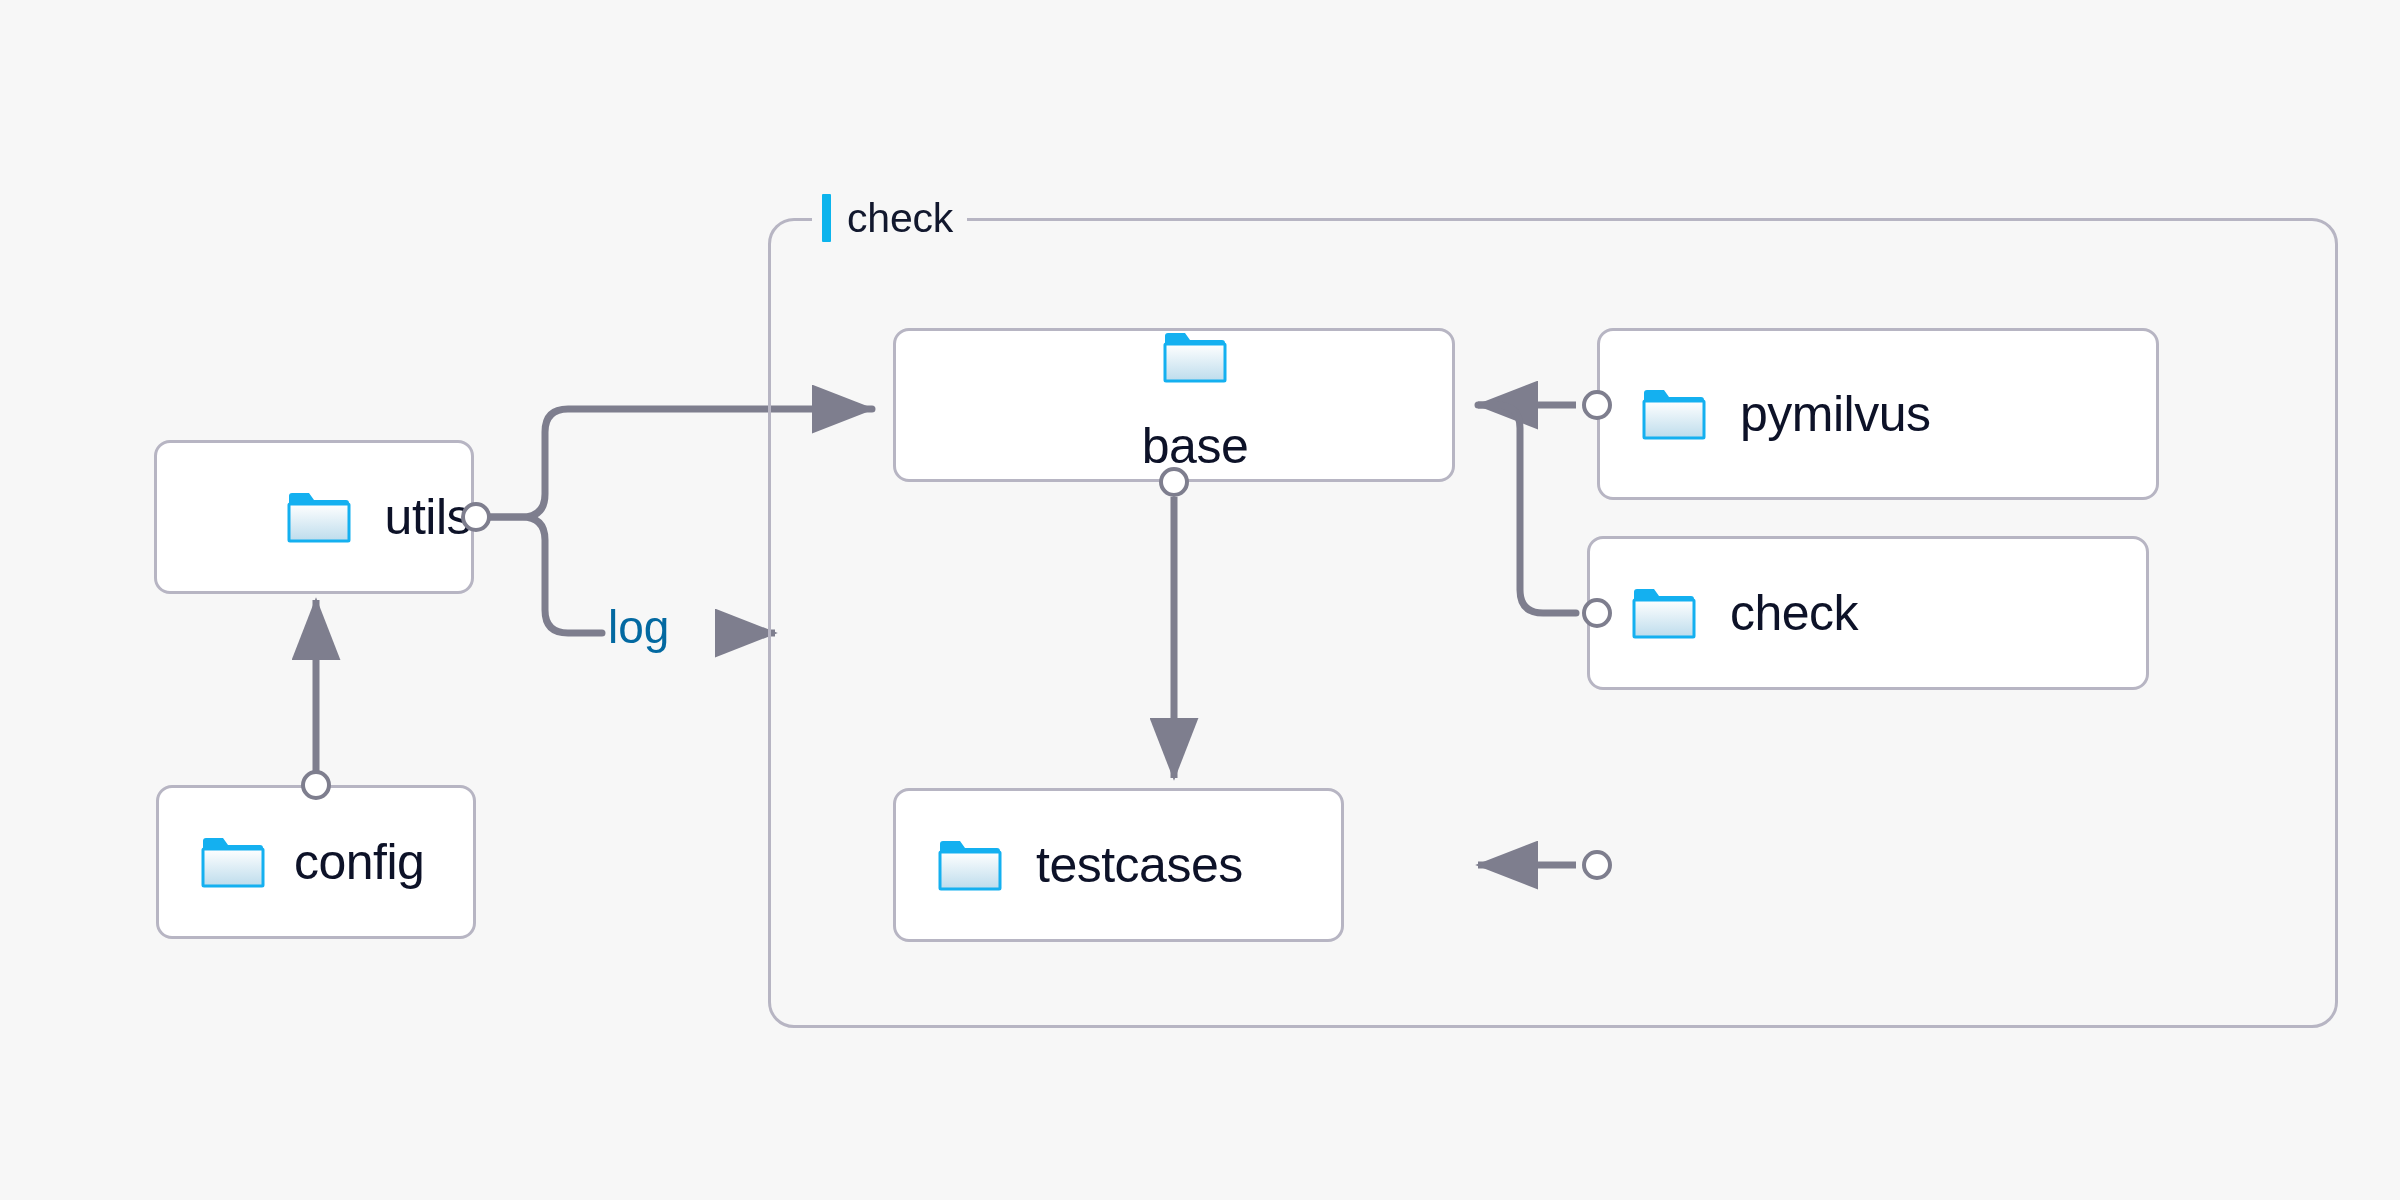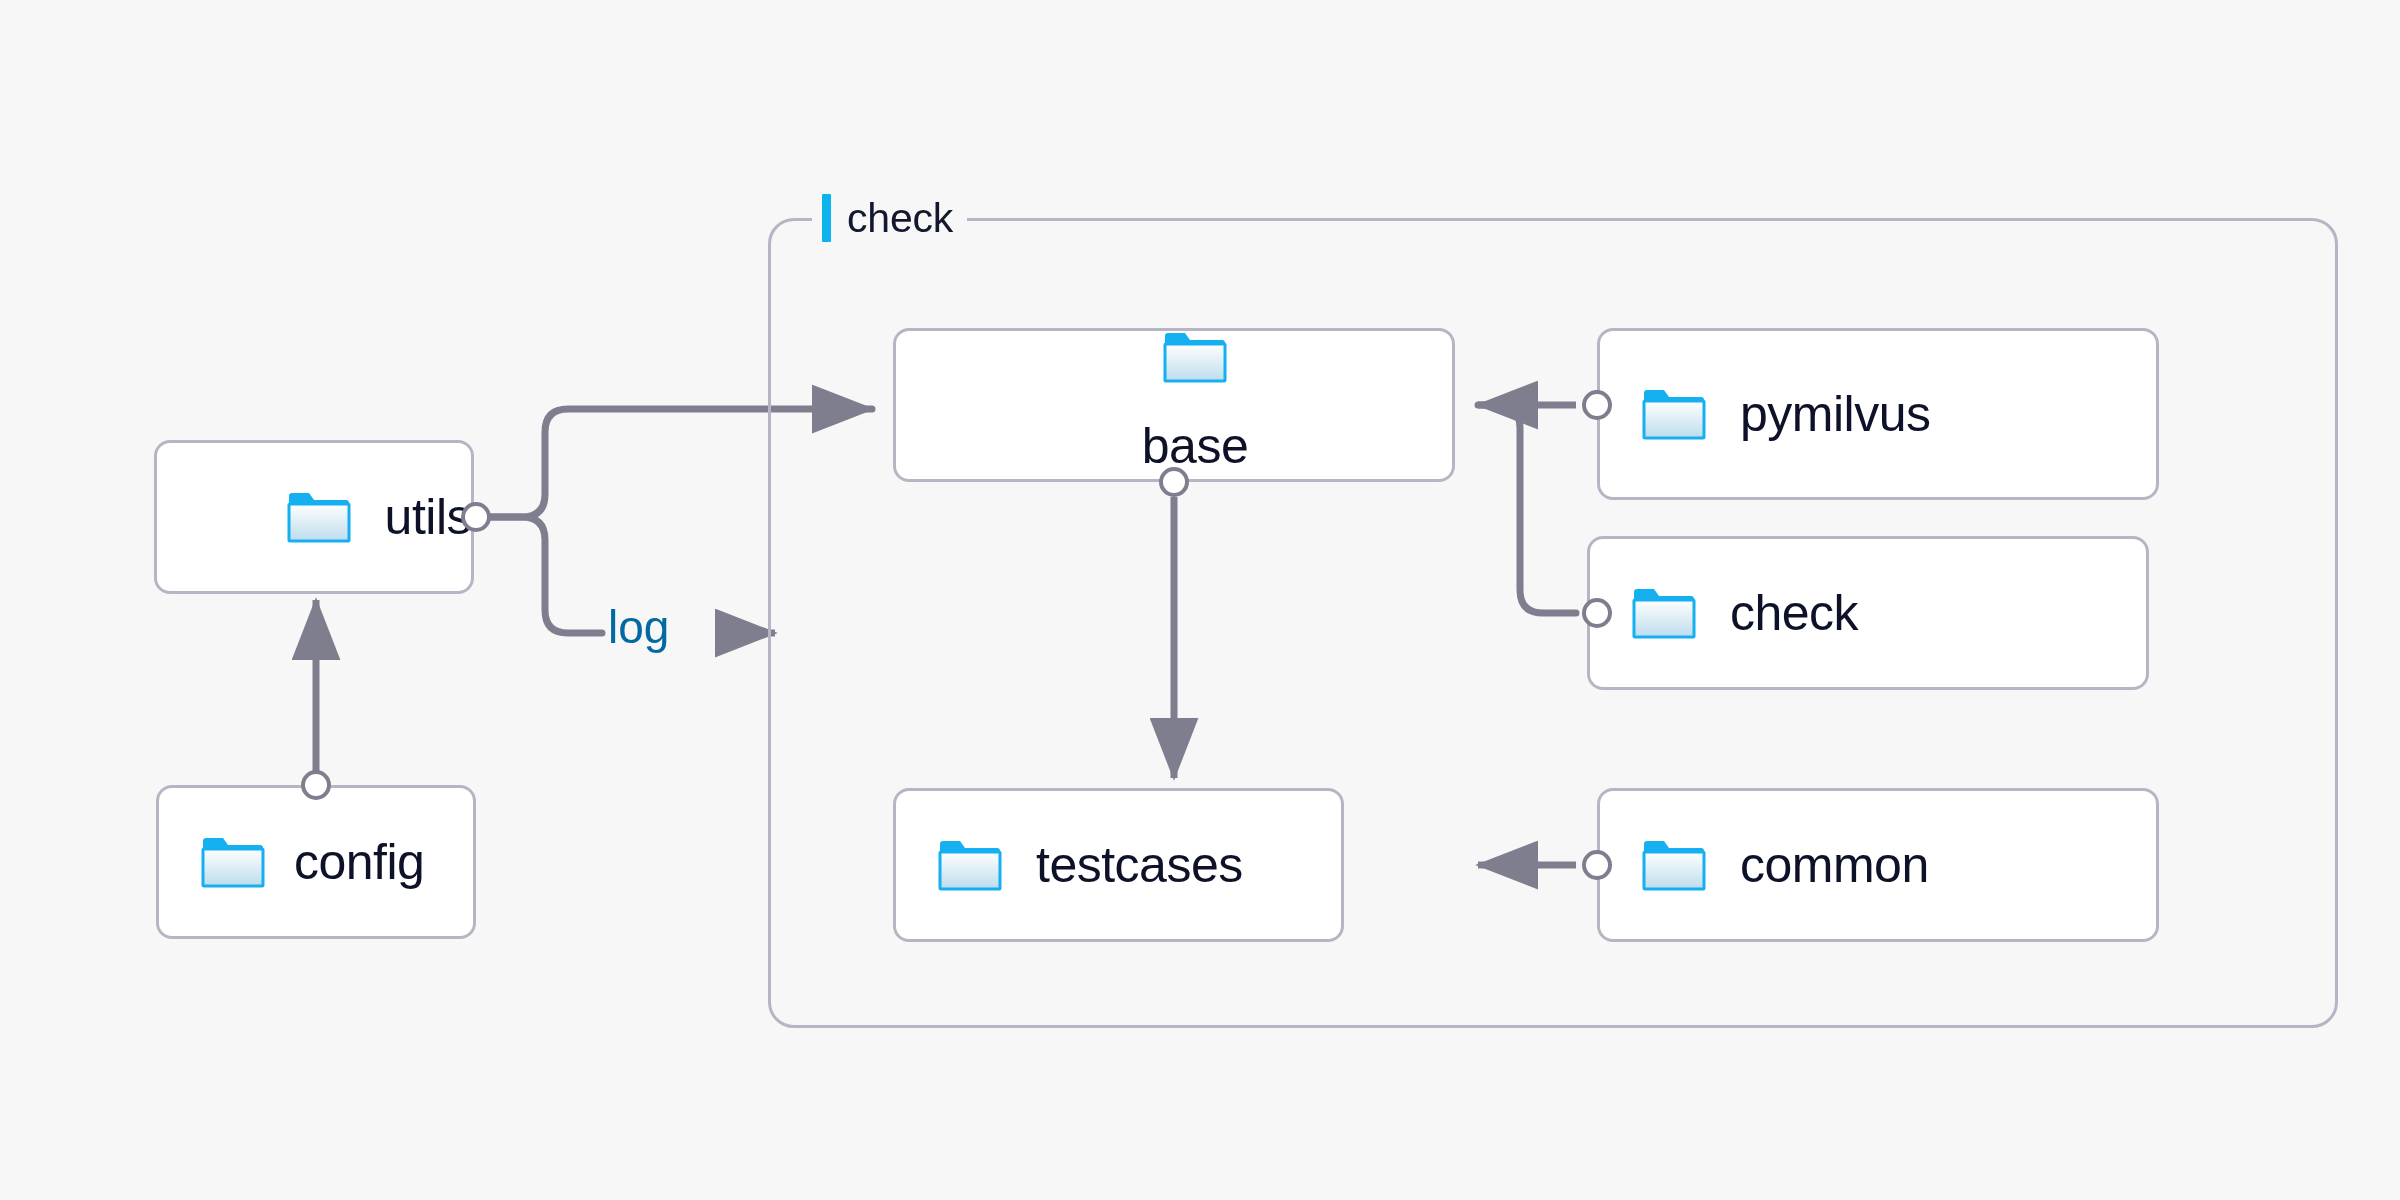--- a/index.html
+++ b/index.html
@@ -204,24 +204,15 @@
     <span class="folder-icon">
       <svg width="64" height="52" viewBox="0 0 64 52">
         <path d="M2,10 L2,5 Q2,2 5,2 L22,2 L27,9 L59,9 Q62,9 62,12 L62,16 L2,16 Z" fill="#14b0f0"></path>
         <rect x="2" y="13" width="60" height="37" rx="1" fill="url(#folderGrad)" stroke="#14b0f0" stroke-width="3"></rect>
       </svg>
     </span>
     <span class="node-label">check</span>
   </div>
   <span class="port" style="left:1582px; top:598px;"></span>
 
-  <div class="node" style="left:1597px; top:788px; width:562px; height:154px;">
-    <span class="folder-icon">
-      <svg width="64" height="52" viewBox="0 0 64 52">
-        <path d="M2,10 L2,5 Q2,2 5,2 L22,2 L27,9 L59,9 Q62,9 62,12 L62,16 L2,16 Z" fill="#14b0f0"></path>
-        <rect x="2" y="13" width="60" height="37" rx="1" fill="url(#folderGrad)" stroke="#14b0f0" stroke-width="3"></rect>
-      </svg>
-    </span>
-    <span class="node-label">common</span>
-  </div>
   <span class="port" style="left:1582px; top:850px;"></span>
 
 </div>
 
 </body></html>

